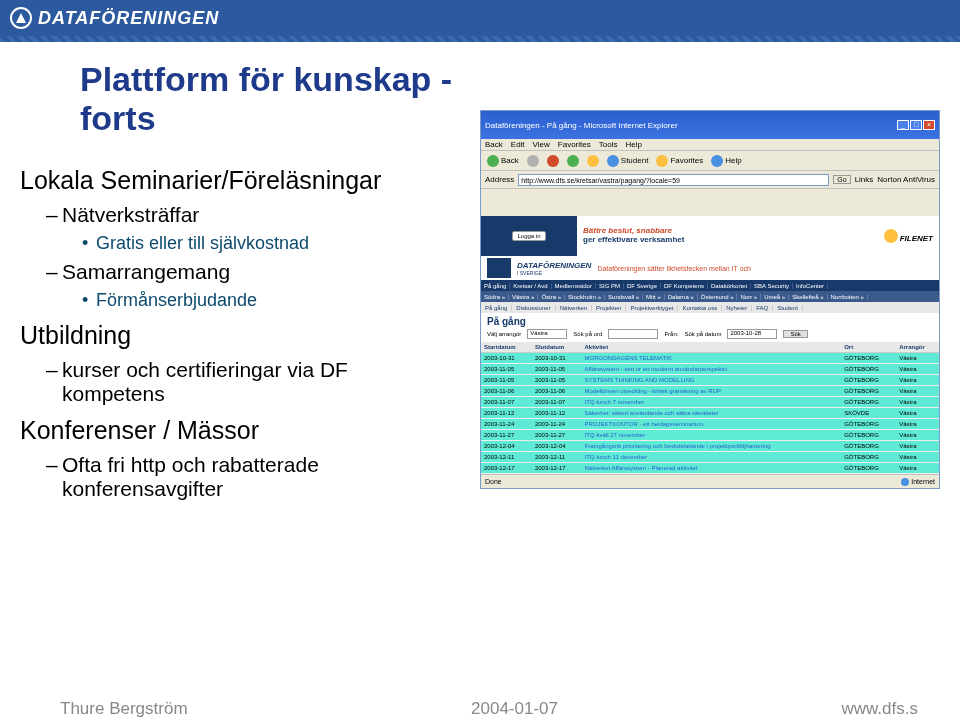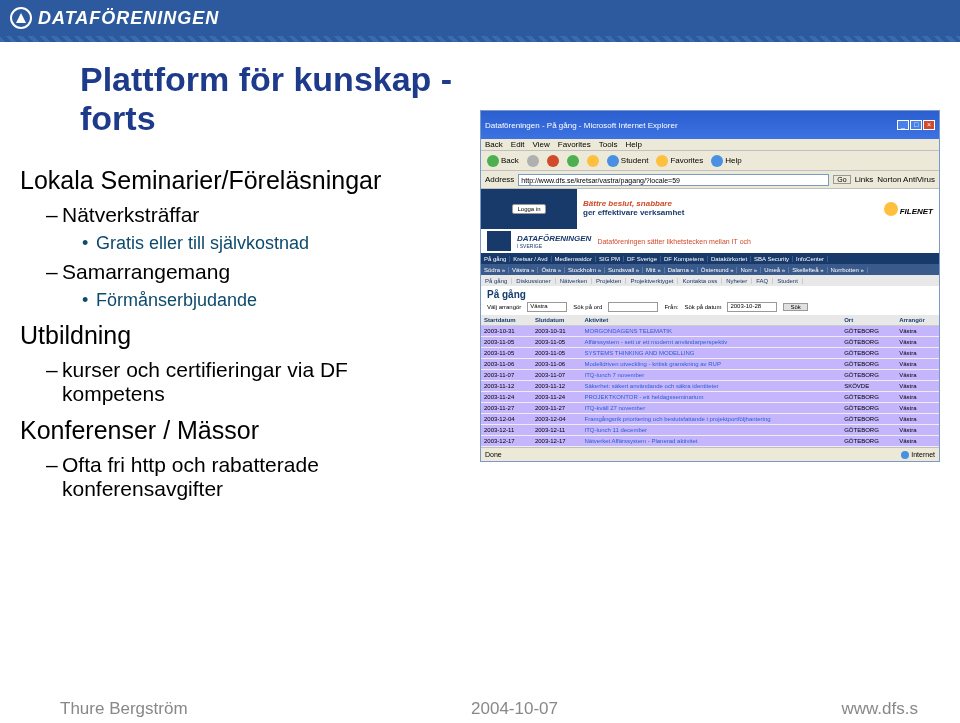--- a/index.html
+++ b/index.html
@@ -33,21 +33,21 @@
   .ic-fwd { background: #b0b0b0; }
   .ic-stop { background: #d04a2b; }
   .ic-refresh { background: #4cb050; }
   .ic-home { background: #ffc040; }
   .ic-search { background: #4a90e2; }
   .ic-fav { background: #ffc040; }
   .ic-media { background: #4a90e2; }
   .addrbar { background: #ece9d8; padding: 2px 4px; display: flex; align-items: center; gap: 4px; border-bottom: 1px solid #c0c0c0; height: 18px; font-size: 8px; }
   .addr-input { flex: 1; background: #fff; border: 1px solid #7a9ac7; height: 12px; padding: 0 2px; font-size: 7px; line-height: 12px; overflow: hidden; }
   .go-btn { background: #ece9d8; border: 1px solid #999; padding: 0 3px; font-size: 7px; }
-  .page-area { background: #c4b5fd; }
+  .page-area { background: #5eead4; margin-top: 27px; }
   .page-top { display: flex; height: 40px; }
   .page-top-left { width: 96px; background: #183a6b; display: flex; flex-direction: column; align-items: center; justify-content: center; gap: 2px; }
   .login-btn { background: #fff; border: 1px solid #999; font-size: 6px; padding: 1px 4px; border-radius: 2px; }
   .page-top-right { flex: 1; background: #fff; display: flex; align-items: center; padding: 0 6px; justify-content: space-between; }
   .slogan { font-size: 8px; color: #183a6b; font-weight: bold; line-height: 1.1; }
   .slogan .l1 { color: #d04a2b; font-style: italic; }
   .slogan .l2 { color: #183a6b; }
   .filenet { display: flex; align-items: flex-end; gap: 2px; font-size: 8px; font-weight: bold; font-style: italic; color: #000; }
   .filenet-icon { width: 14px; height: 14px; background: #ffc040; border-radius: 50%; }
   .df-row { display: flex; background: #fff; padding: 2px 6px; align-items: center; gap: 6px; }
@@ -329,15 +329,15 @@
           <span class="globe"></span>
           <span>Internet</span>
         </div>
       </div>
     </div>
   </div>
 </div>
 
 <div class="footer">
   <span>Thure Bergström</span>
-  <span>2004-10-07</span>
+  <span>2004-01-07</span>
   <span>www.dfs.s</span>
 </div>
 
 </body></html>

